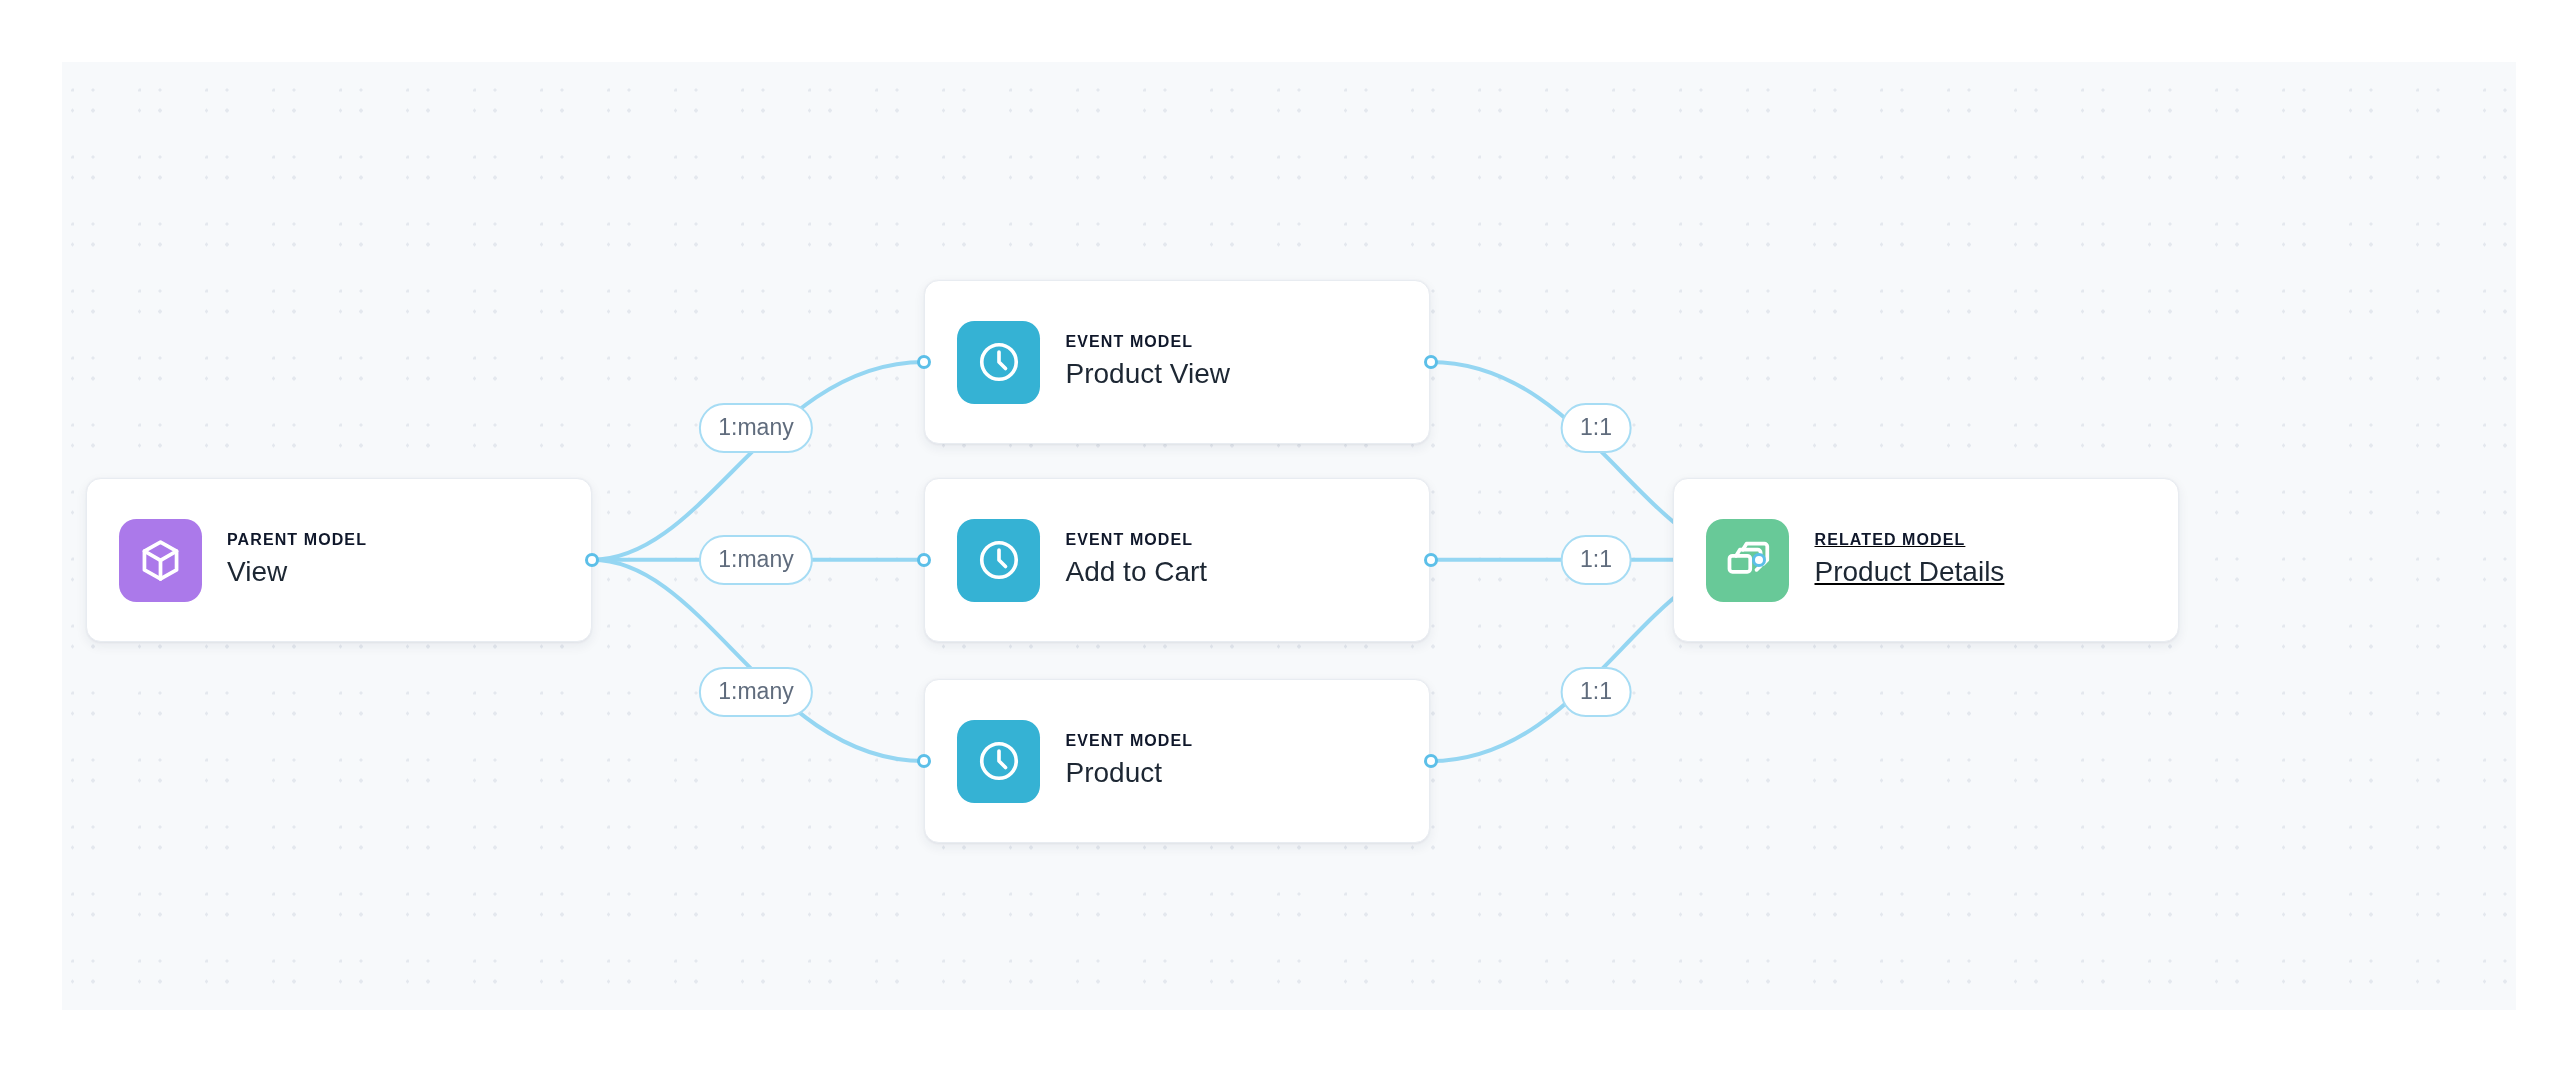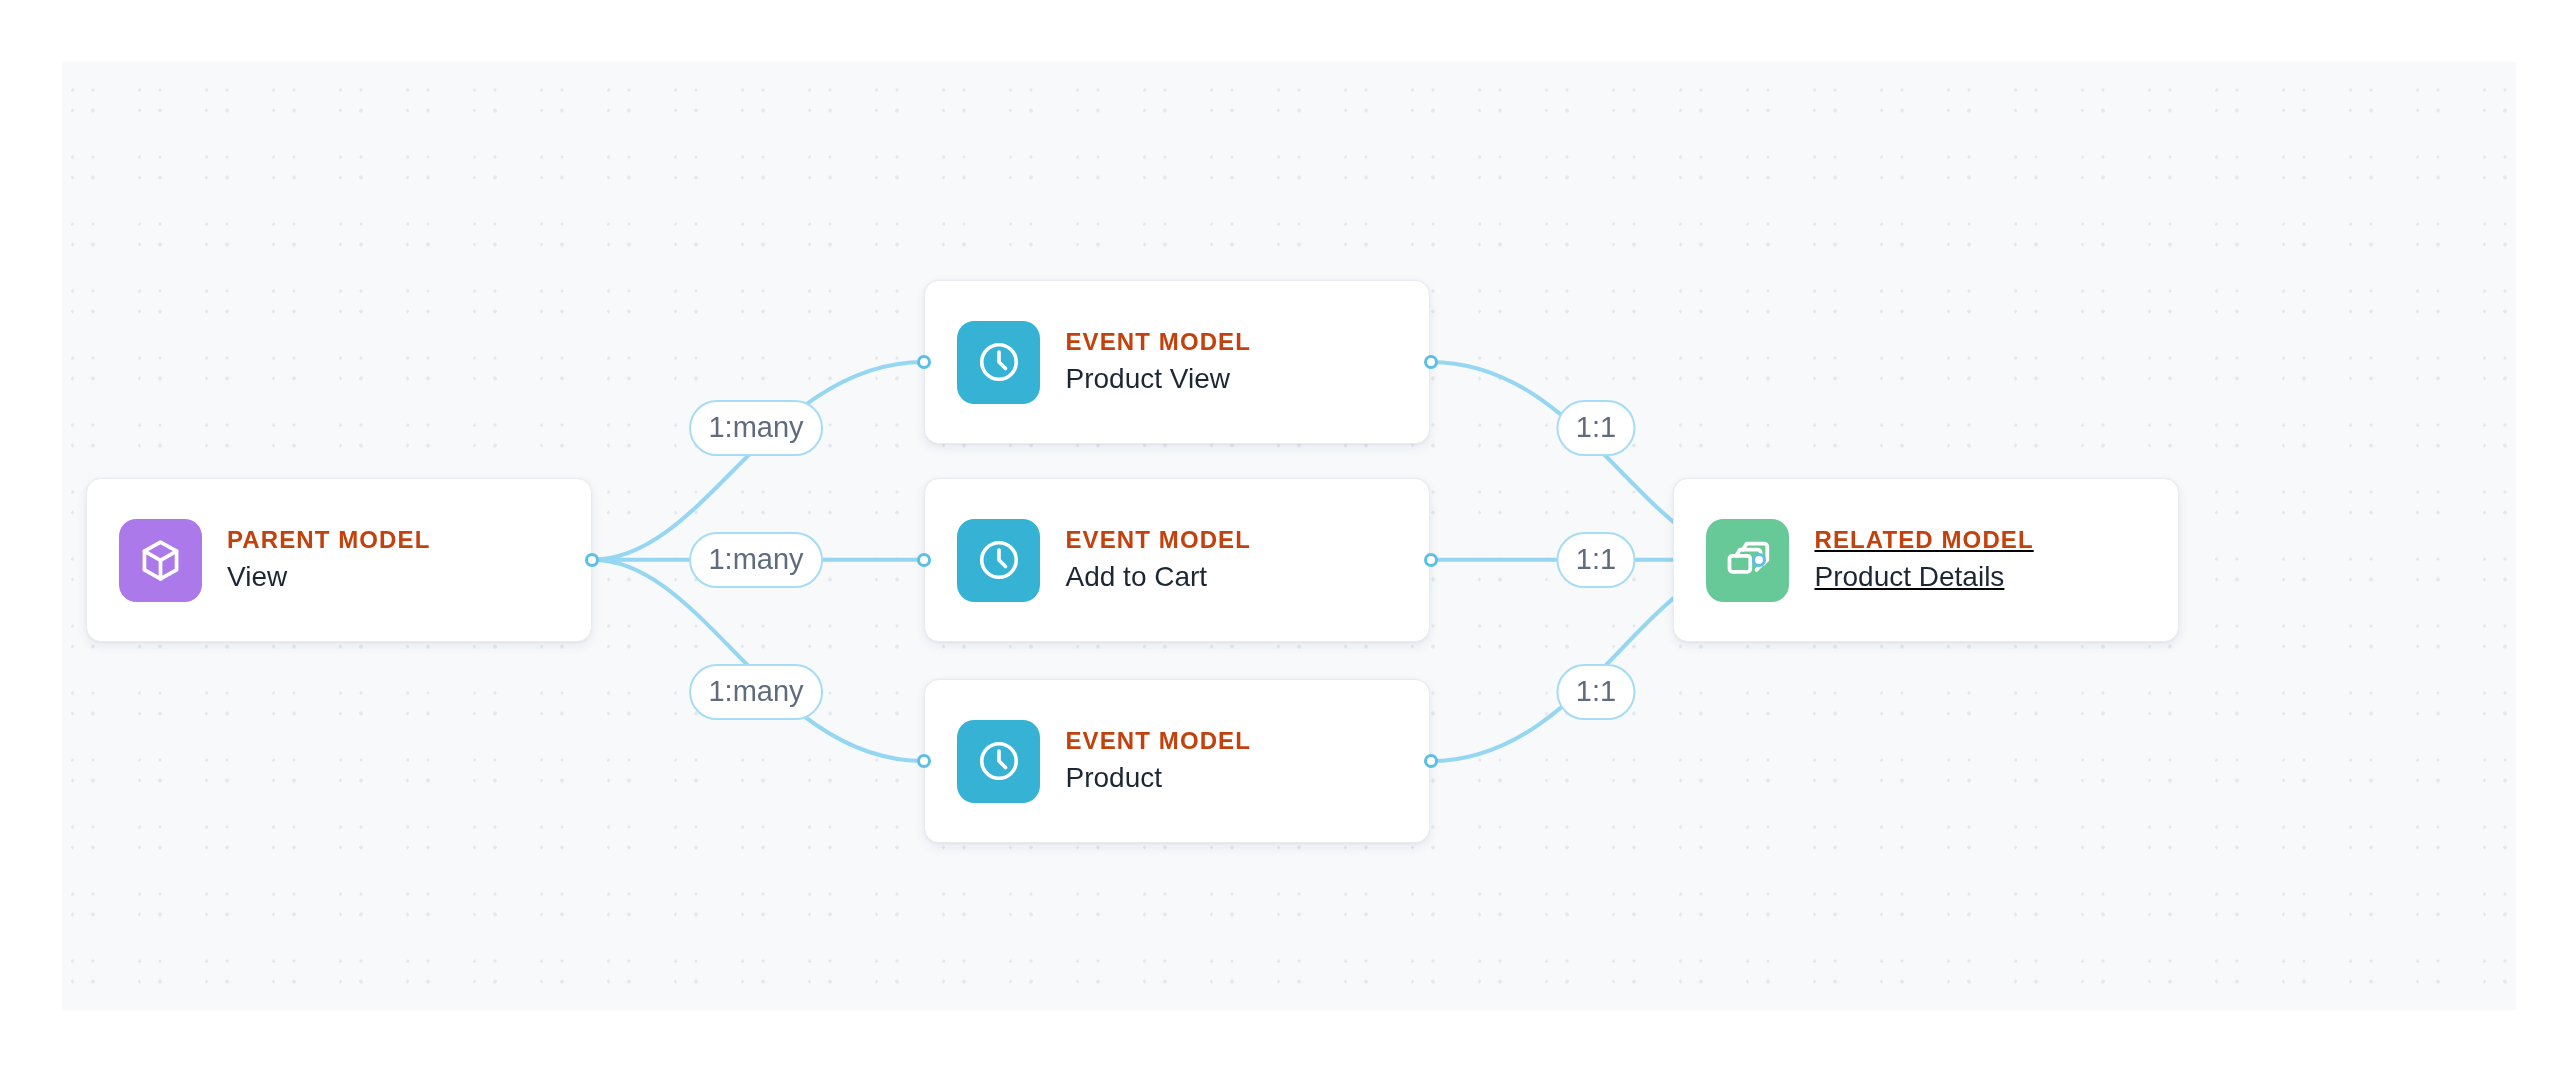--- a/index.html
+++ b/index.html
@@ -91,24 +91,24 @@
     justify-content: center;
   }
   .node-icon svg { display: block; }
   .node-text {
     margin-left: 25.5px;
     display: flex;
     flex-direction: column;
     justify-content: center;
   }
   .node-kind {
-    font-size: 24px;
+    font-size: 16px;
     font-weight: bold;
     letter-spacing: 1.1px;
-    color: #c2410c;
+    color: #0f172a;
     line-height: 1.25;
     white-space: nowrap;
   }
   .node-title {
     font-size: 28px;
     font-weight: normal;
     color: #1d2733;
     line-height: 1.3;
     margin-top: 4px;
     white-space: nowrap;
@@ -122,21 +122,21 @@
   #node-related     { left: 1611px; top: 416px;  width: 506px; height: 164px; text-decoration: underline; }
 
   
   .pill {
     position: absolute;
     transform: translate(-50%, -50%);
     background: #ffffff;
     border: 2.7px solid #a6dcf4;
     border-radius: 670px;
     color: #606c7d;
-    font-size: 29px;
+    font-size: 23px;
     line-height: 1;
     padding: 11.4px 17.4px;
     white-space: nowrap;
     z-index: 7;
     box-sizing: border-box;
   }
 </style>
 </head>
 <body>
 

